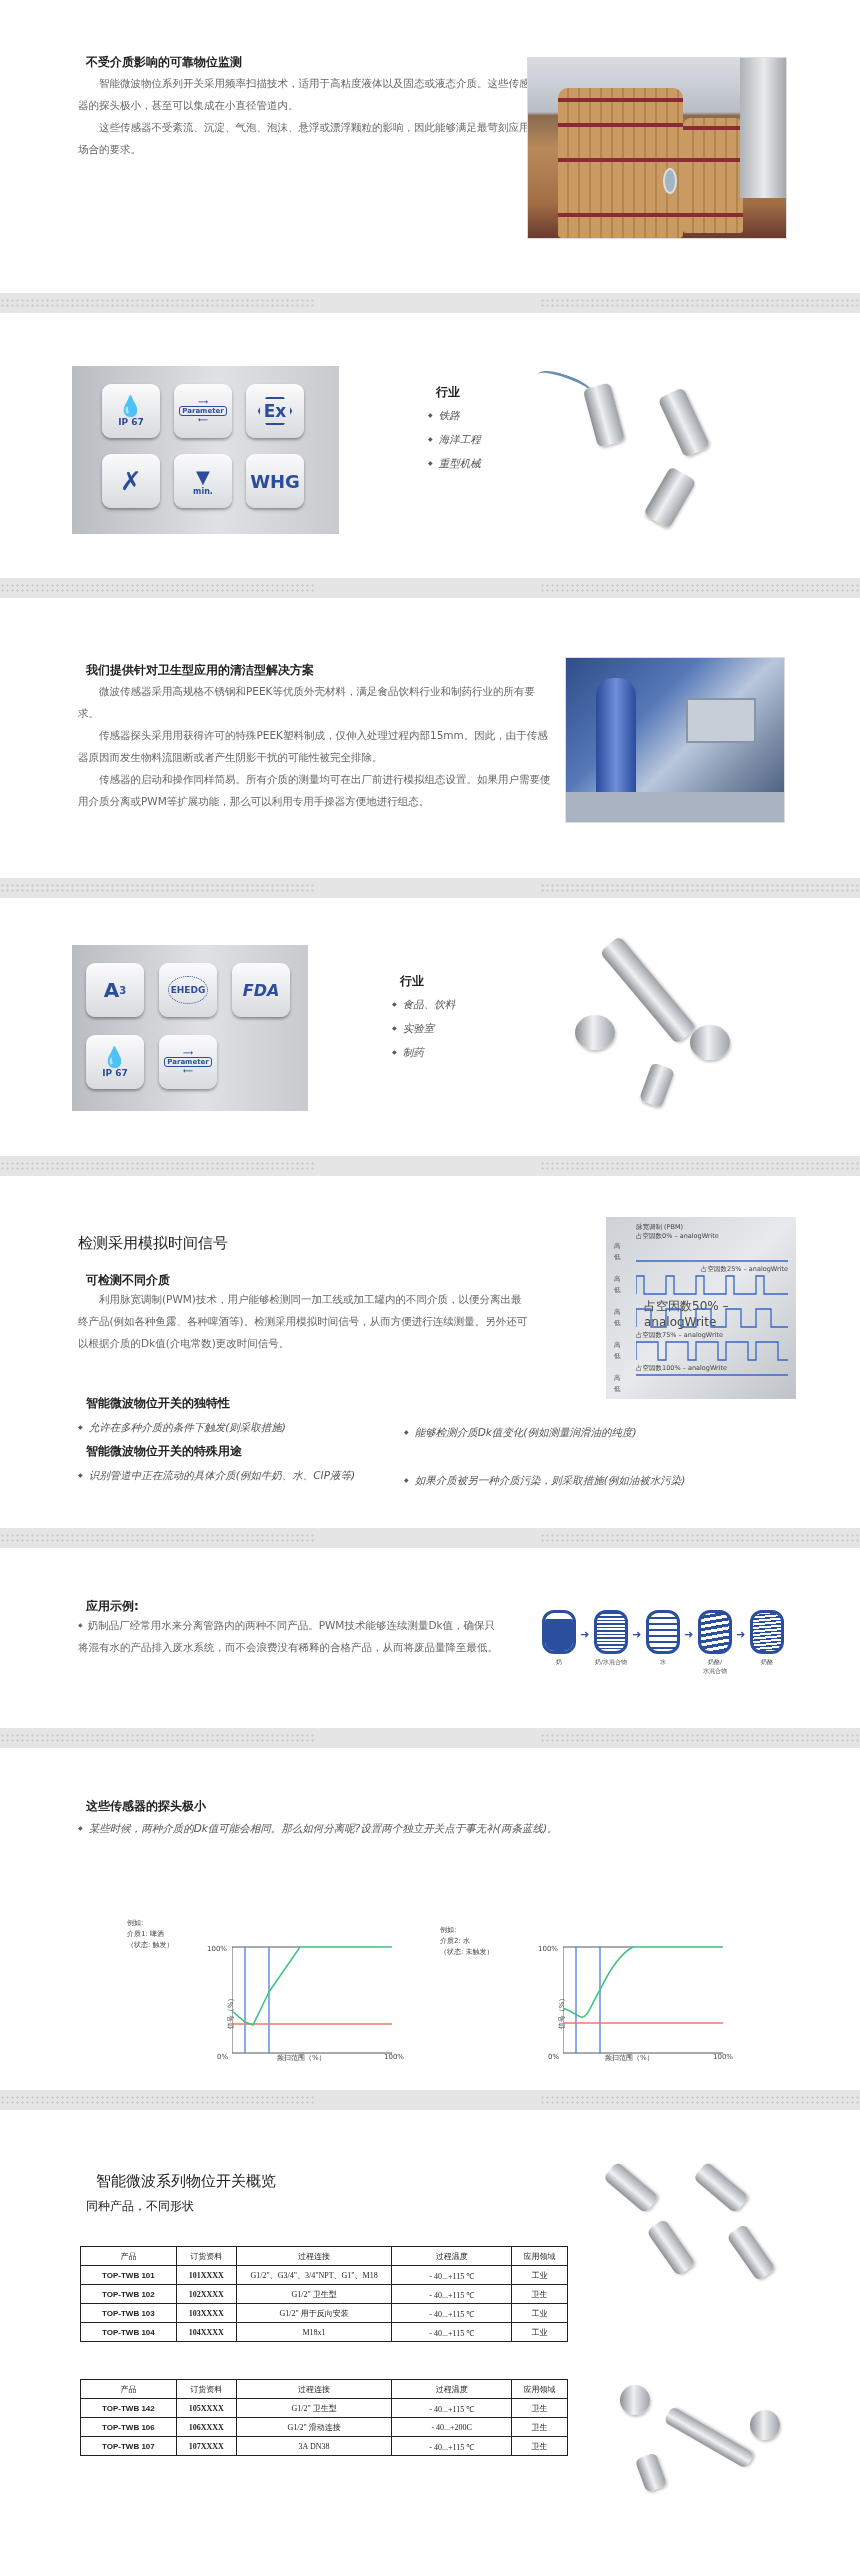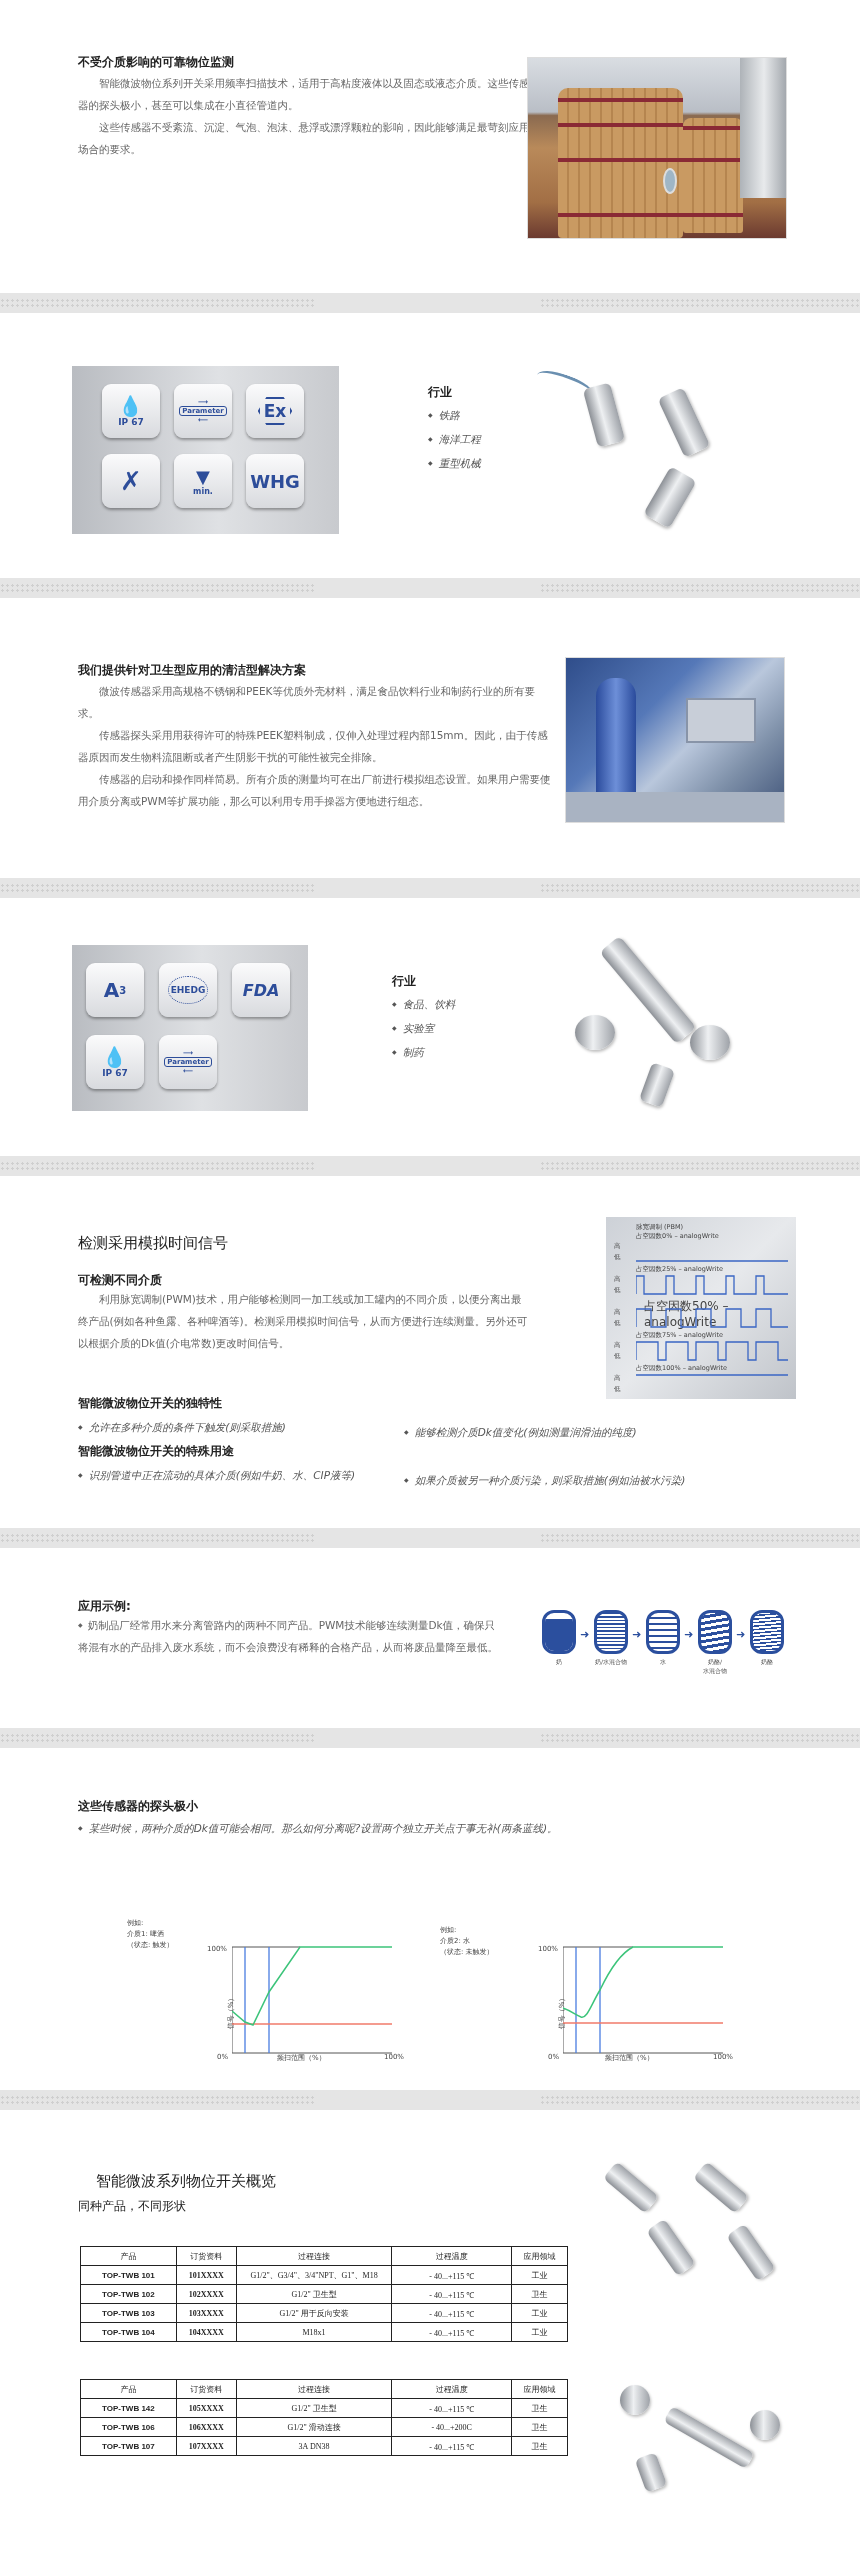--- a/index.html
+++ b/index.html
@@ -1,18 +1,18 @@
 <!DOCTYPE html>
 <html><head>
 <meta charset="utf-8">
 <style>
   * { box-sizing: border-box; margin: 0; padding: 0; }
   body { width: 860px; height: 2571px; background: #fff; font-family: "DejaVu Sans", "Liberation Sans", sans-serif; color: #555; position: relative; overflow: hidden; }
   .abs { position: absolute; }
-  .h3 { font-size: 12px; font-weight: bold; color: #222; }
+  .h3 { font-size: 12px; font-weight: bold; color: #222; margin-left: 8px; }
   .h2 { font-size: 15px; color: #222; }
   .para { font-size: 10.5px; line-height: 22px; color: #666; text-indent: 2em; }
   .bullets { list-style: none; font-size: 10.5px; color: #555; font-style: italic; }
   .bullets li { line-height: 24px; }
   .bullets li::before { content: "\25C6"; font-size: 6px; margin-right: 6px; vertical-align: 2px; color: #555; }
   .sep { position: absolute; left: 0; width: 860px; height: 20px; background: #e5e5e5; }
   .sep .dots { position: absolute; top: 5px; height: 10px; background-image: radial-gradient(#cfcfcf 1px, transparent 1.2px); background-size: 5px 5px; }
   .sep .dl { left: 0; width: 315px; }
   .sep .dr { left: 540px; width: 320px; }
   .photo { border: 1px solid #ddd; }
@@ -158,21 +158,21 @@
     <div style="font-size:6.5px;color:#444;margin-left:22px;">占空因数0% – analogWrite</div>
     <div style="position:absolute;left:0;top:9px;font-size:6.5px;line-height:11px;color:#444;">
         <div>高</div>
         <div>低</div>
       </div>
     <svg style="position:absolute;left:22px;top:9px" width="152" height="22">
         <path d="M0 20 H152" stroke="#3a66c4" stroke-width="1.3" fill="none"></path>
       </svg>
   </div>
   <div style="position:relative;height:33px;">
-    <div style="font-size:6.5px;color:#444;margin-left:22px;">占空因数25% – analogWrite</div>
+    <div style="font-size:6.5px;color:#444;margin-left:22px;text-align:right;">占空因数25% – analogWrite</div>
     <div style="position:absolute;left:0;top:9px;font-size:6.5px;line-height:11px;color:#444;">
         <div>高</div>
         <div>低</div>
       </div>
     <svg style="position:absolute;left:22px;top:9px" width="152" height="22">
         <path d="M0 20 V2 H8 V20 H30 V2 H38 V20 H60 V2 H68 V20 H90 V2 H98 V20 H120 V2 H128 V20 H152" stroke="#3a66c4" stroke-width="1.3" fill="none"></path>
       </svg>
   </div>
   <div style="position:relative;height:33px;">
     <div style="font-size:12px;color:#444;margin-left:30px;">占空因数50% – analogWrite</div>

